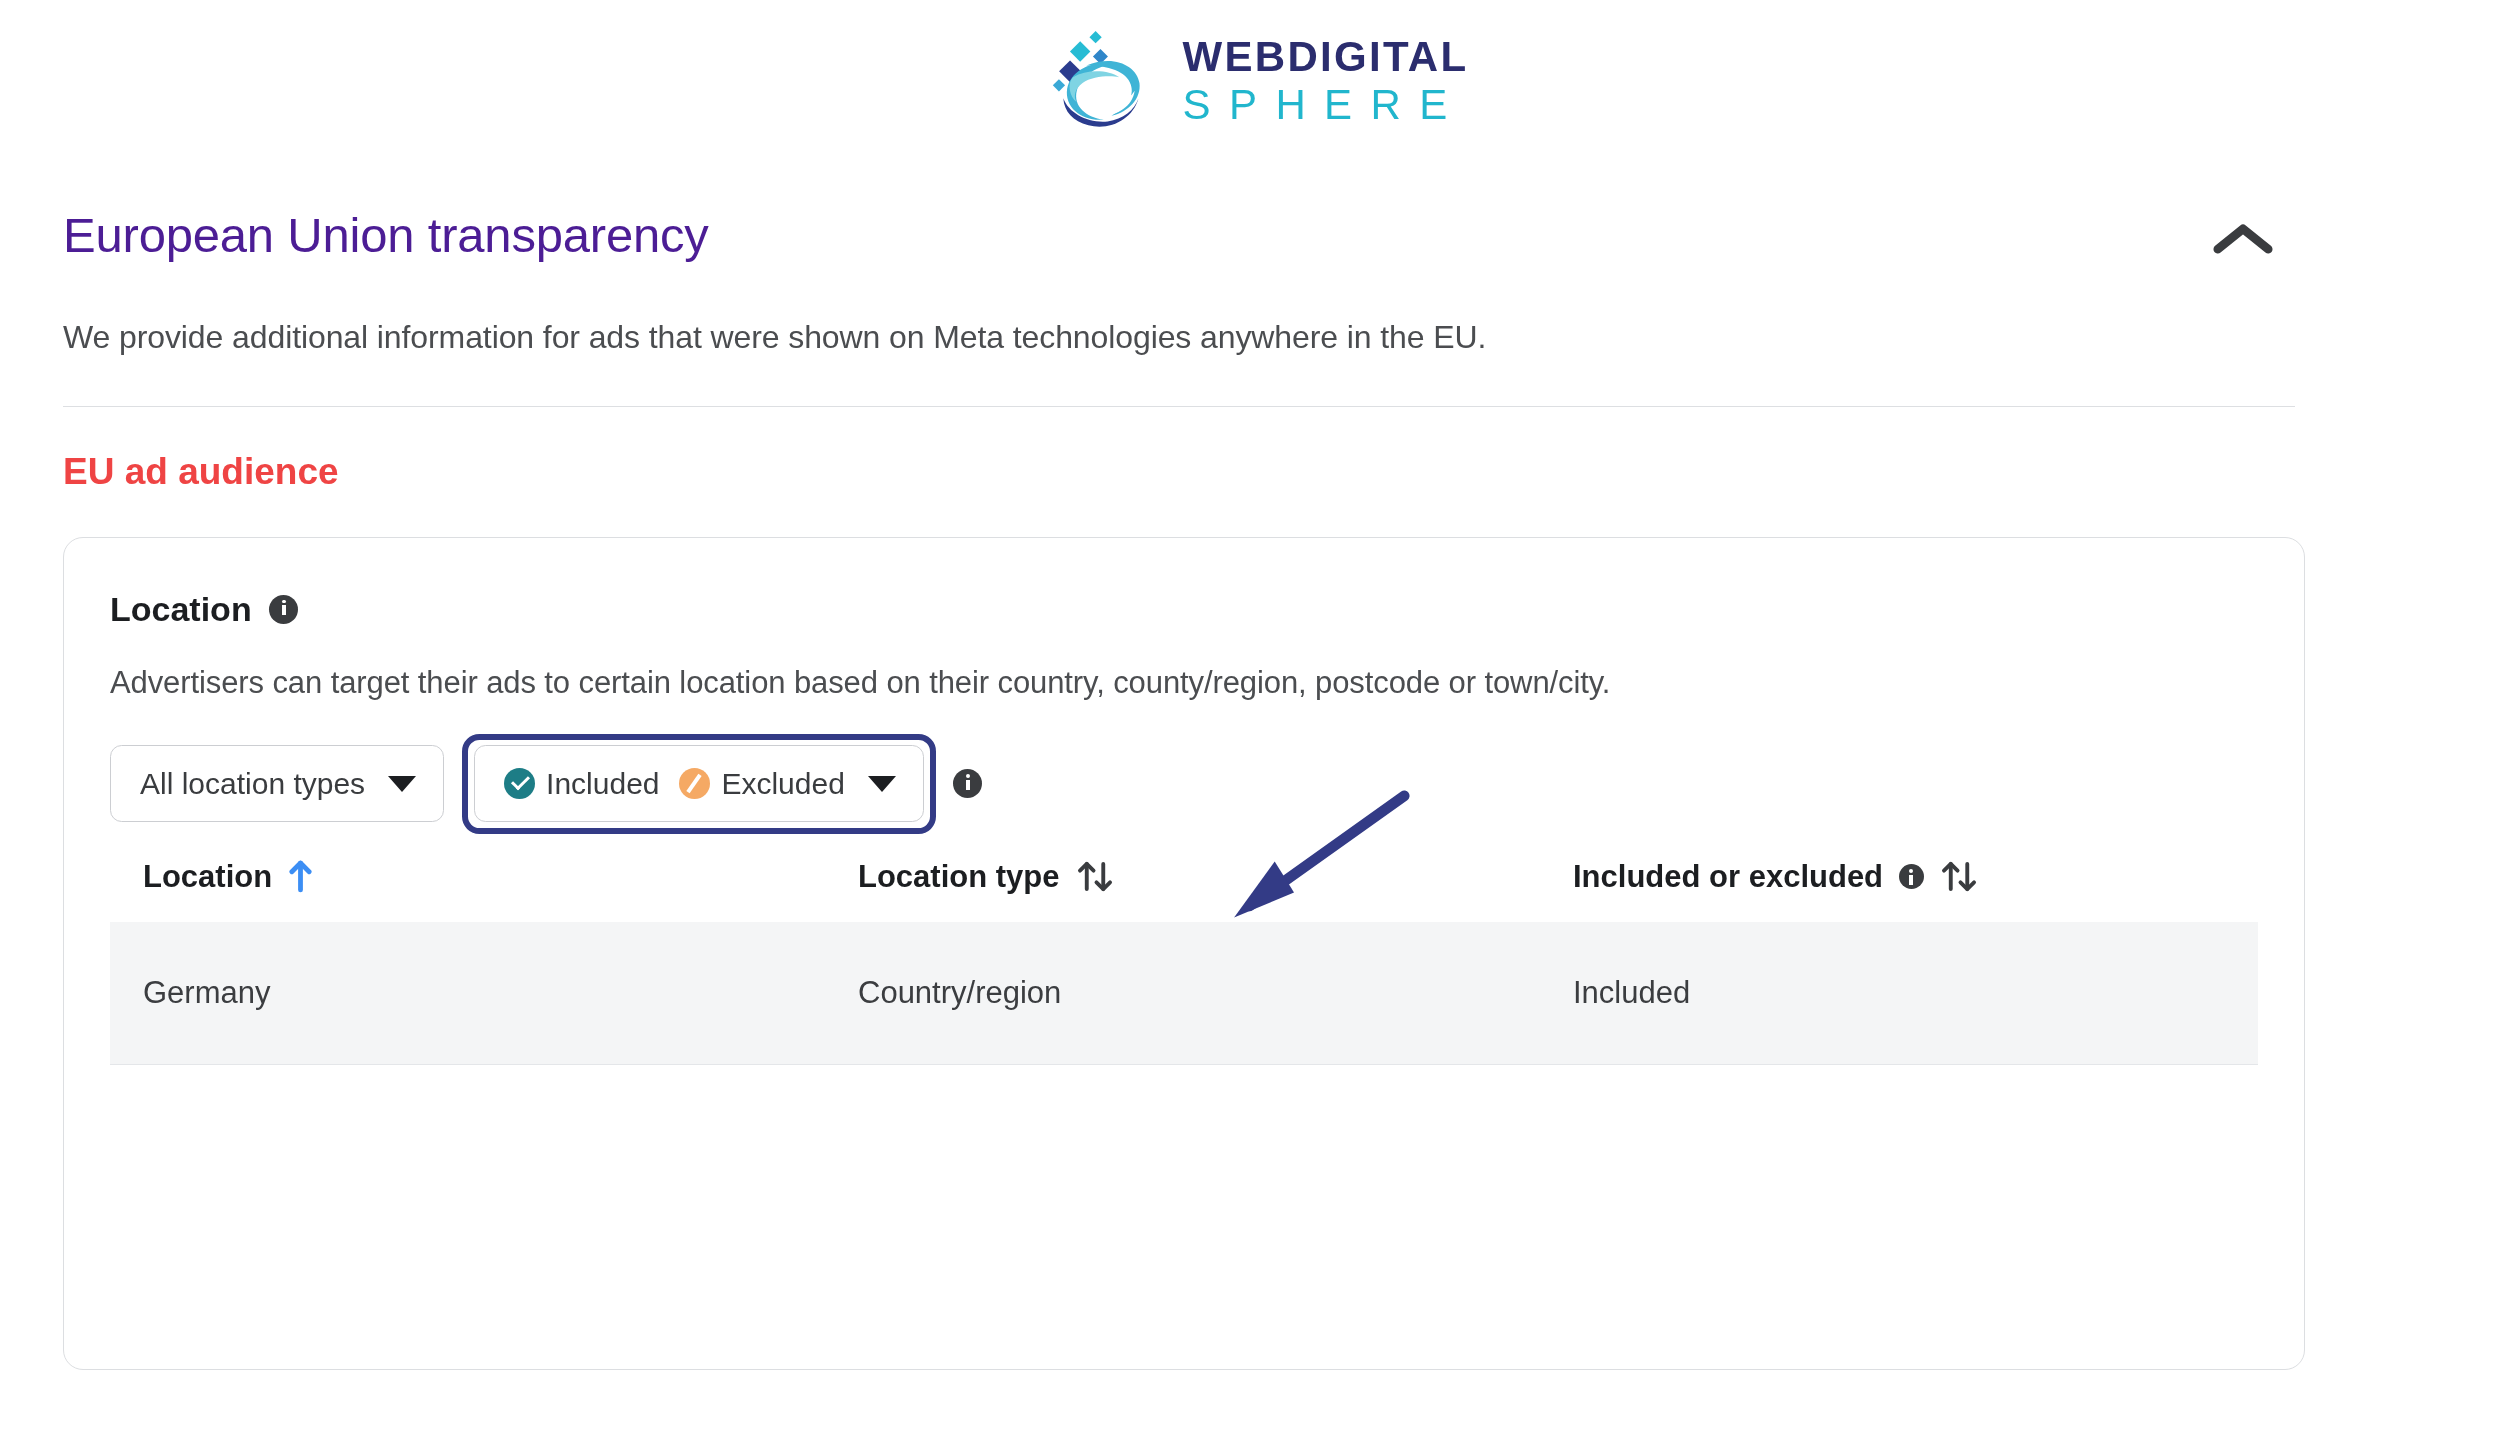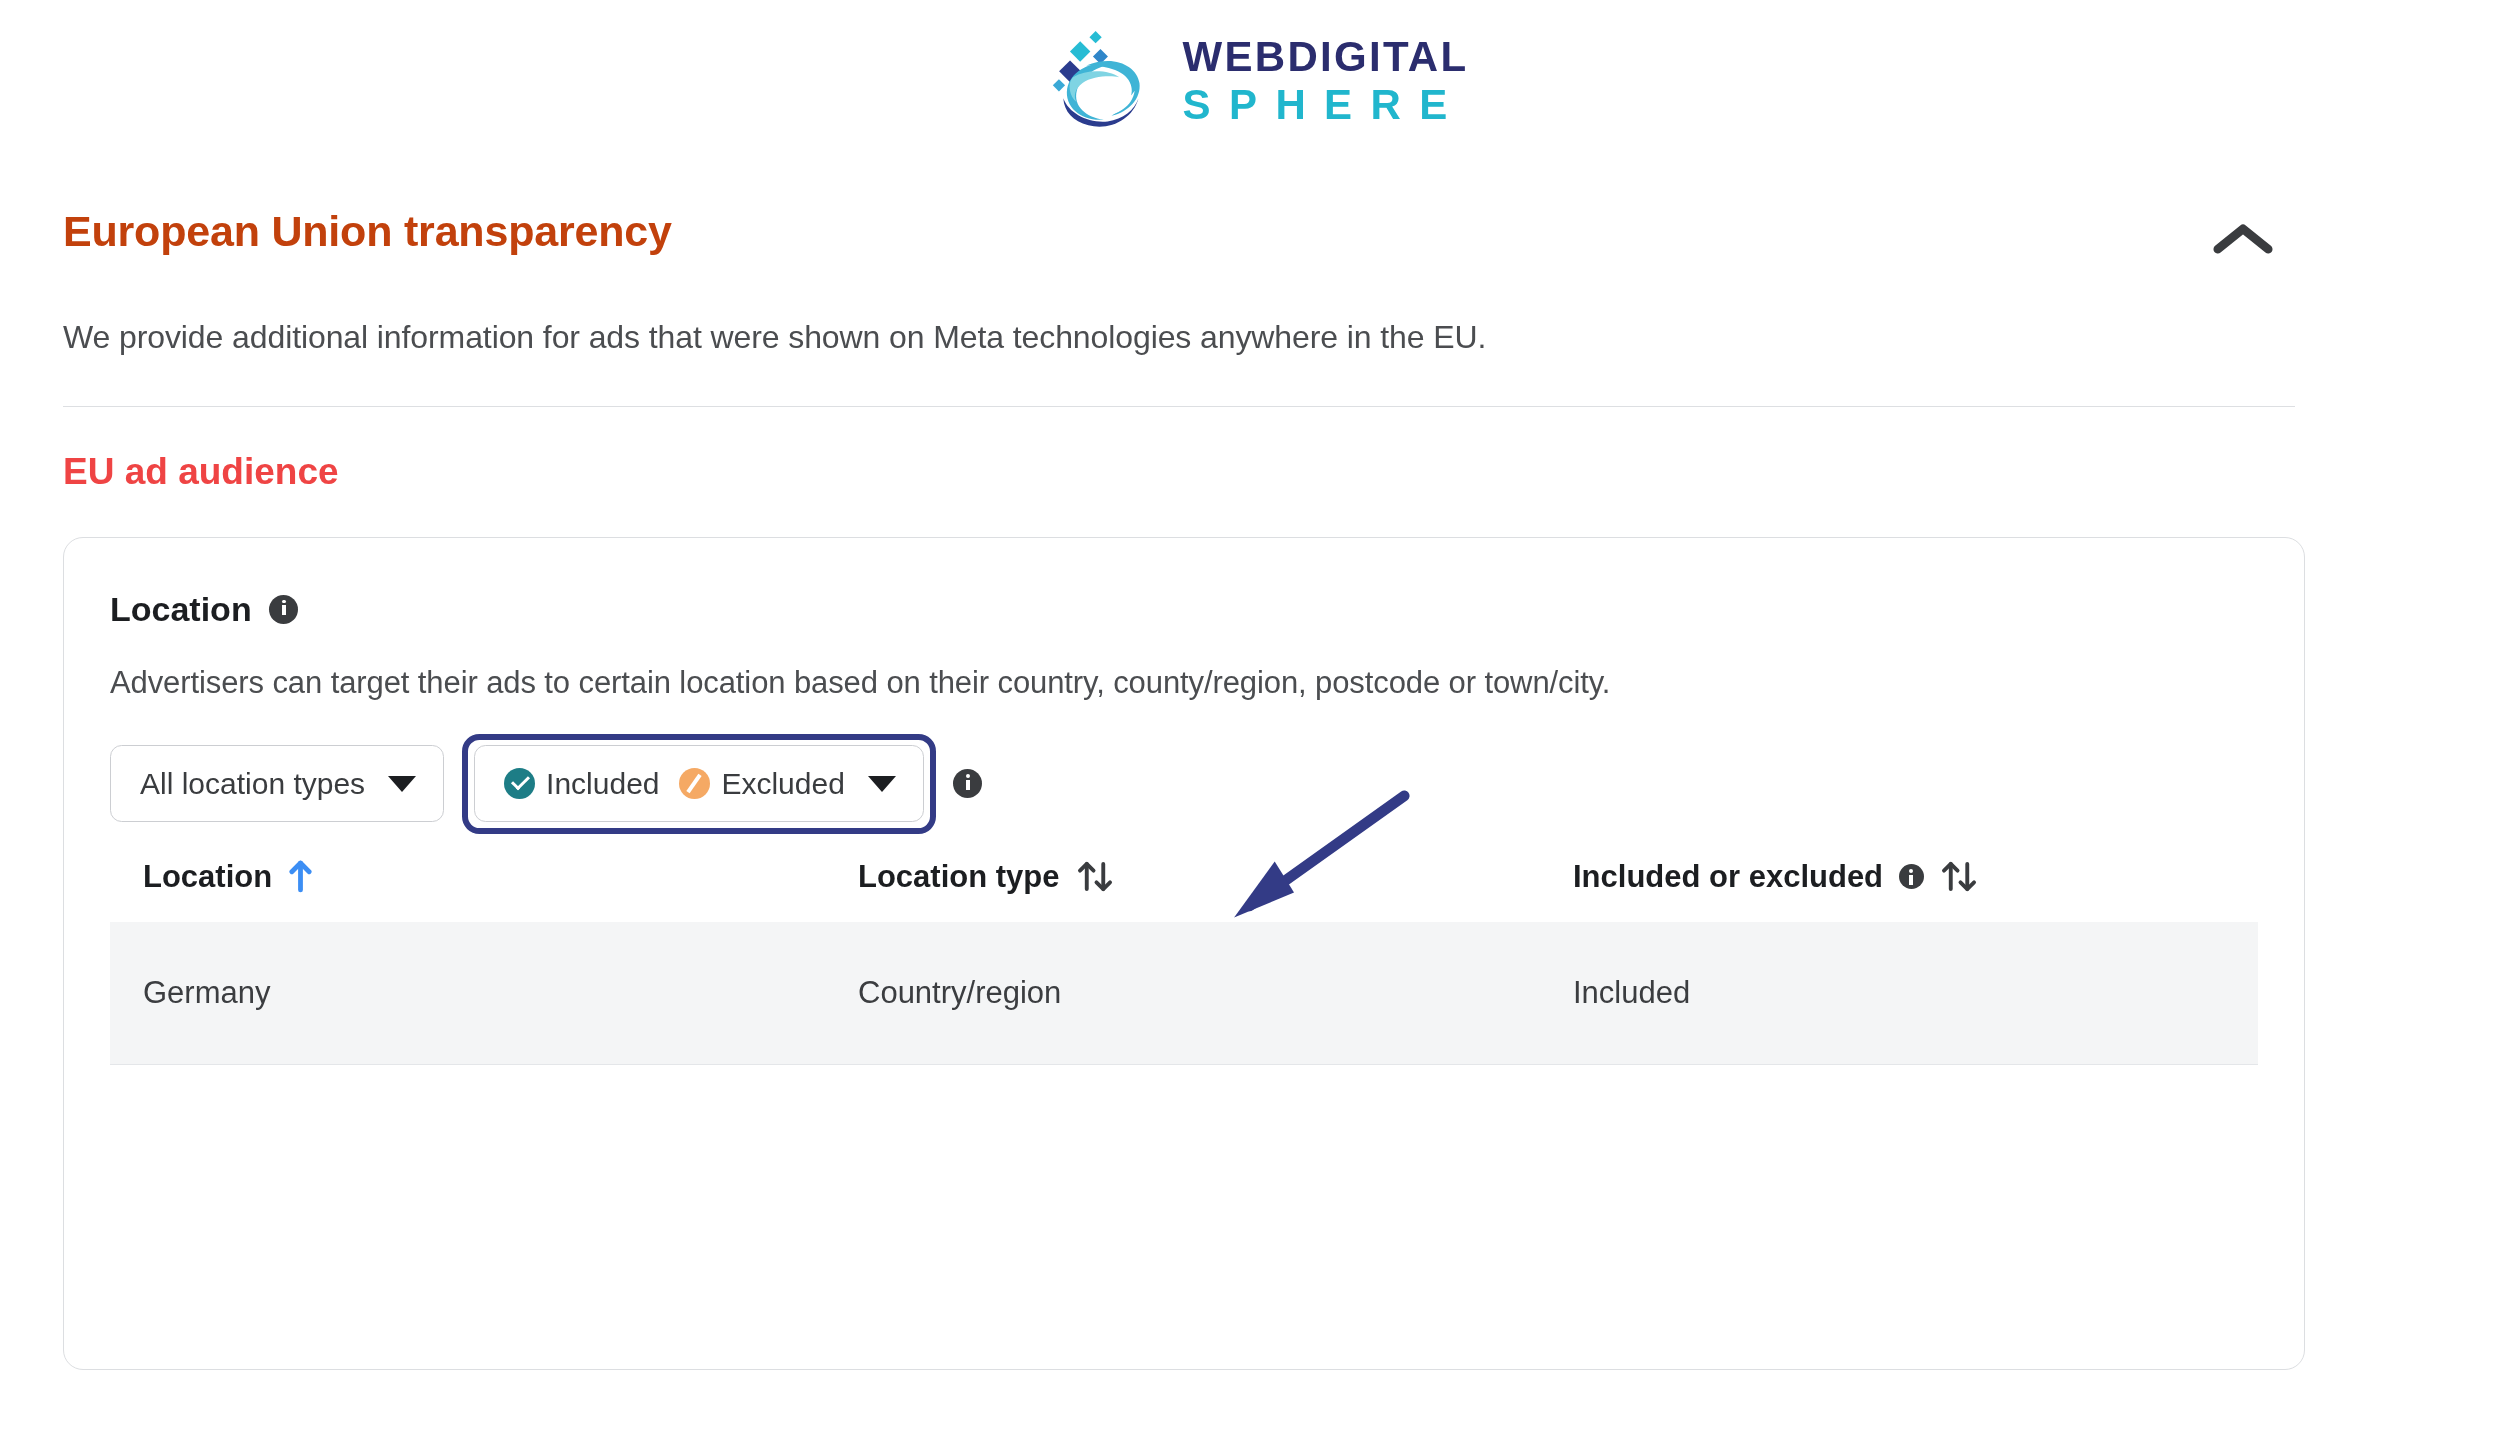--- a/index.html
+++ b/index.html
@@ -36,41 +36,41 @@
   .brand-mark { width: 108px; height: 108px; display: block; }
   .brand-words { display: flex; flex-direction: column; line-height: 1; }
   .brand-top {
     font-size: 42px;
     font-weight: bold;
     letter-spacing: 2.3px;
     color: #2b2d6e;
   }
   .brand-bottom {
     font-size: 42px;
-    font-weight: bold;
+    font-weight: normal;
     letter-spacing: 18.4px;
     color: #21b6cd;
     margin-top: 6.8px;
   }
 
   
   .content {
     padding: 0 63px;
   }
 
   .section-head {
     display: flex;
     align-items: flex-start;
     justify-content: space-between;
     padding-top: 45px;
   }
   .section-title {
-    font-size: 43px;
-    font-weight: bold;
-    color: #c2410c;
+    font-size: 49px;
+    font-weight: normal;
+    color: #4c1d95;
     letter-spacing: -0.2px;
   }
   .collapse-btn {
     width: 68px;
     height: 52px;
     display: flex;
     align-items: center;
     justify-content: center;
     margin-right: 172px;
     margin-top: 5.8px;

